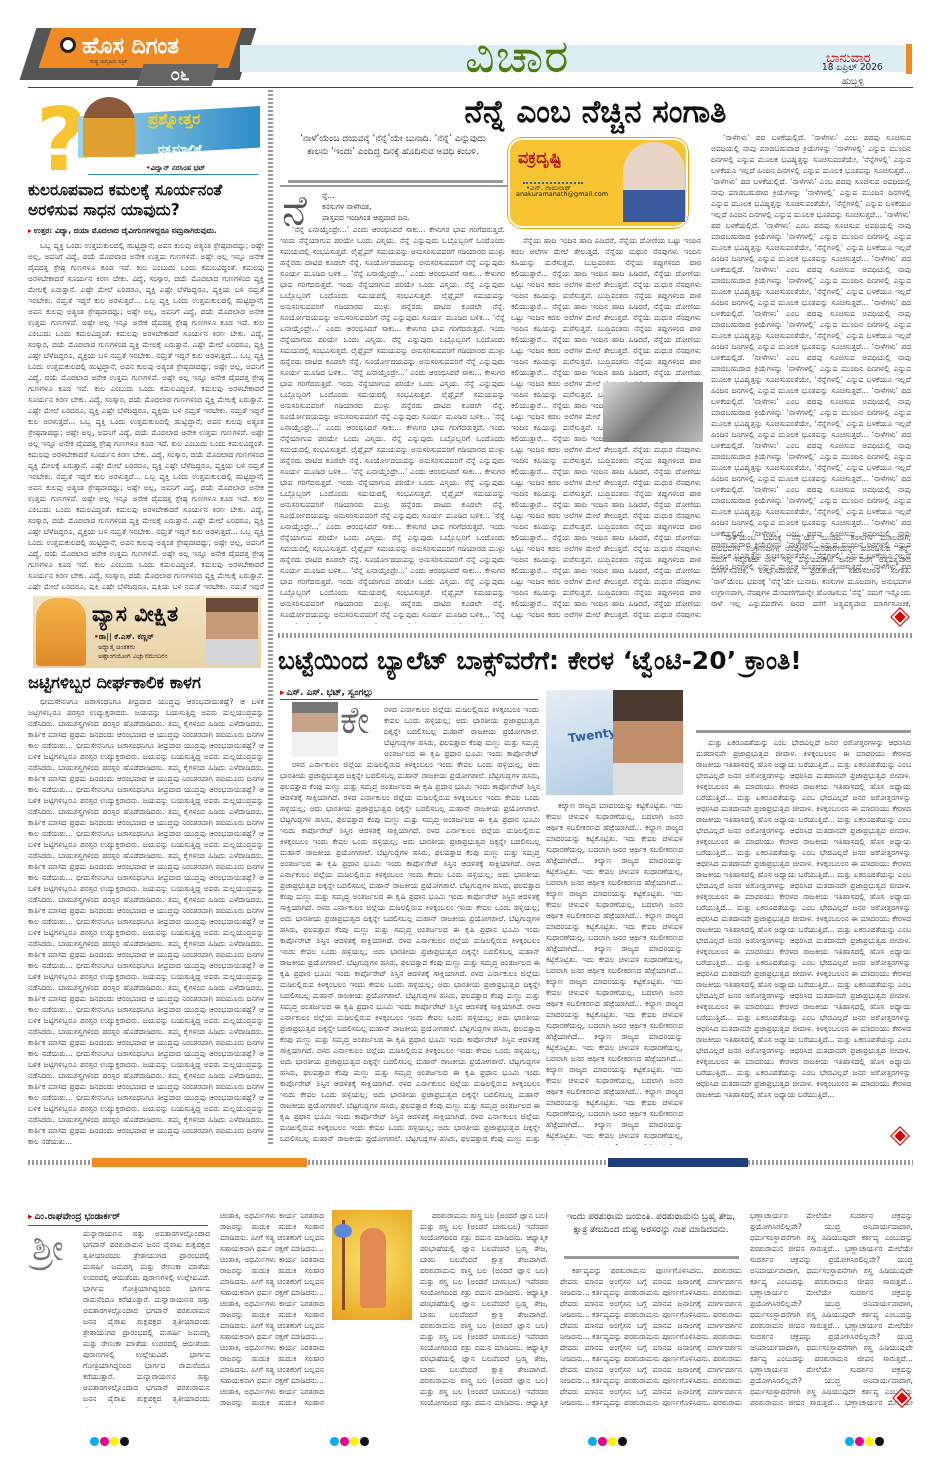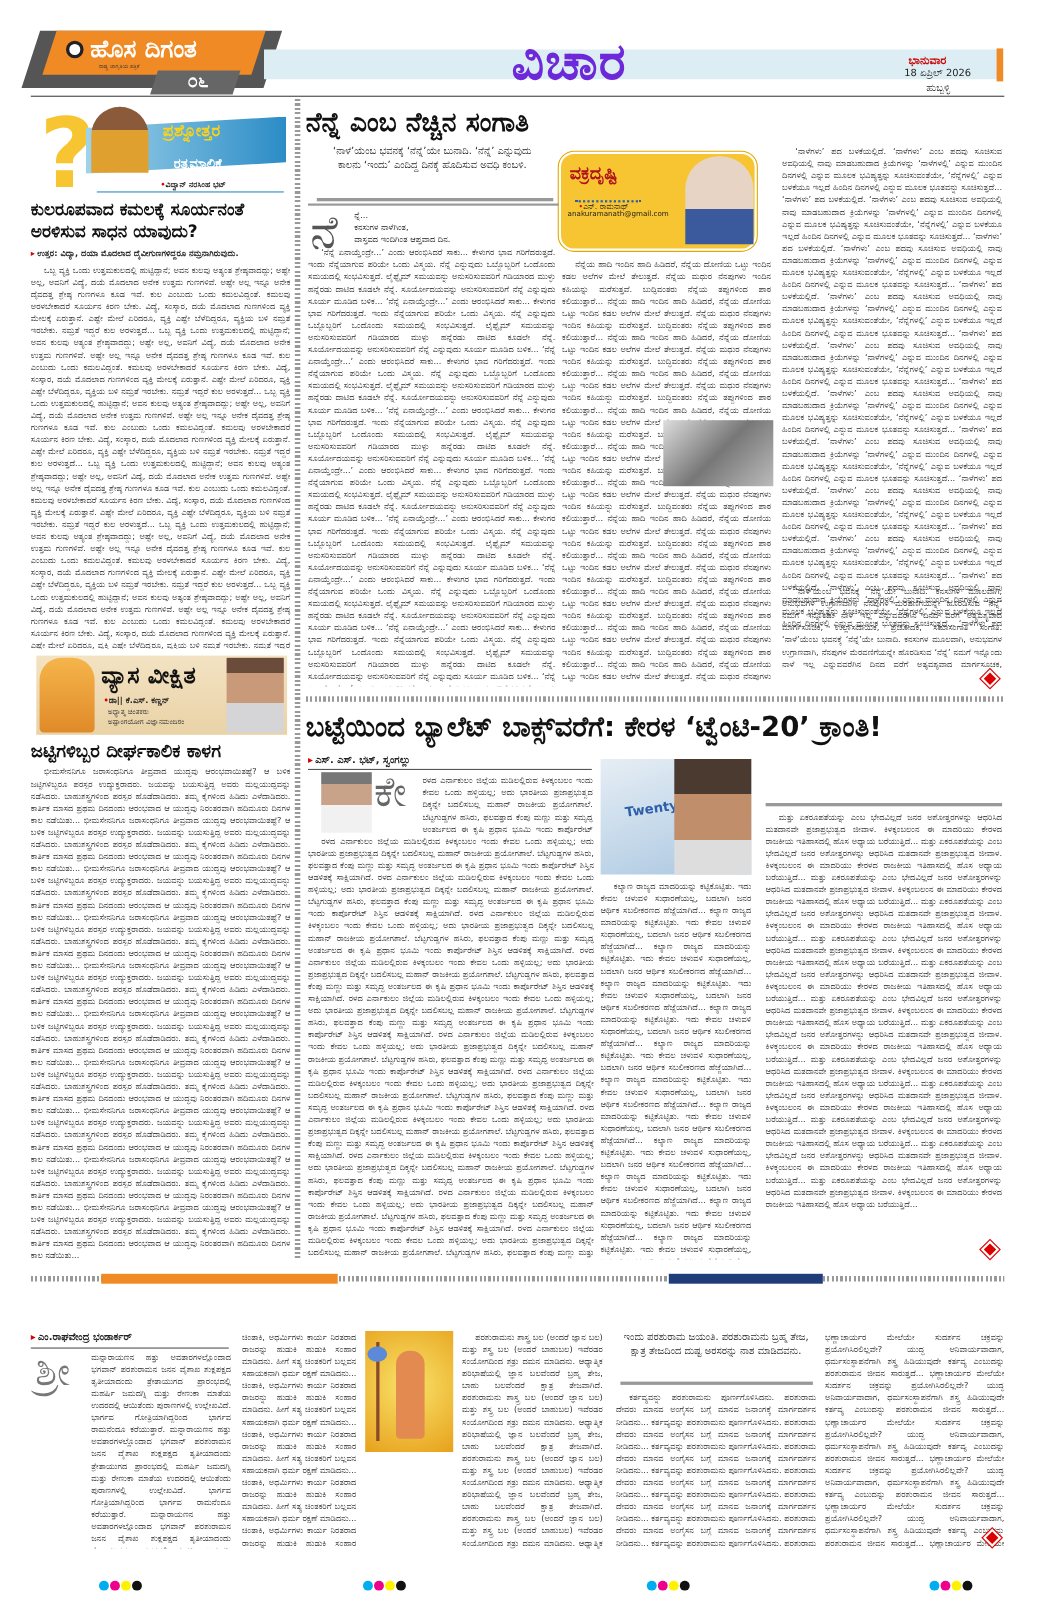--- a/index.html
+++ b/index.html
@@ -6,22 +6,22 @@
   body{width:945px;height:1460px;background:#fff;font-family:"DejaVu Sans",sans-serif;color:#222;position:relative;overflow:hidden}
   .abs{position:absolute}
   
   .brand-bg{left:28px;top:28px;width:220px;height:52px;background:#555;transform:skewX(-18deg)}
   .brand{left:45px;top:28px;width:190px;height:40px;background:#f08a24;transform:skewX(-18deg)}
   .brand-txt{left:60px;top:30px;width:170px;height:30px;color:#fff;font-weight:bold;font-size:22px;display:flex;align-items:center;gap:6px}
   .brand-tag{left:90px;top:58px;font-size:5px;color:#333}
   .page-no{left:140px;top:64px;width:75px;height:22px;background:#666;transform:skewX(-18deg)}
   .page-no-txt{left:160px;top:64px;width:40px;color:#fff;font-weight:bold;font-size:17px;text-align:center}
   .sect-band{left:240px;top:45px;width:670px;height:27px;background:#dcedf3}
-  .sect-title{left:465px;top:33px;font-size:46px;font-weight:700;line-height:46px;color:#6d28d9;letter-spacing:1px}
-  .date-day{left:826px;top:50px;font-size:10px;color:#c00;font-weight:bold}
+  .sect-title{left:465px;top:33px;font-size:46px;font-weight:400;line-height:46px;color:#4d7c0f;letter-spacing:1px}
+  .date-day{left:826px;top:50px;font-size:13px;color:#c00;font-weight:normal}
   .date-date{left:822px;top:62px;font-size:9px}
   .date-city{left:842px;top:76px;font-size:9px}
   .orange-bar{left:906px;top:44px;width:6px;height:30px;background:#f08a24}
   .topline{left:28px;top:87px;width:885px;height:1px;background:#444}
   .vsep{width:5px;background:repeating-linear-gradient(#999 0 2px,#fff 2px 4px)}
   .hsep{height:5px;background:repeating-linear-gradient(90deg,#999 0 2px,#fff 2px 4px)}
   .body-txt{font-size:7.5px;line-height:11px;color:#333;text-align:justify;overflow:hidden}
   .body-txt p{text-indent:12px}
   h1,h2{font-weight:900;color:#111}
   .img{background:#ccc}
@@ -81,22 +81,22 @@
   <div class="abs" style="left:70px;top:51px;font-size:6.5px">ಅಧ್ಯಾತ್ಮ ಚಿಂತಕರು</div>
   <div class="abs" style="left:70px;top:60px;font-size:6.5px">ಅಷ್ಟಾಂಗಯೋಗ ವಿಜ್ಞಾನಮಂದಿರಂ</div>
   <div class="abs img" style="left:178px;top:6px;width:52px;height:68px;background:linear-gradient(#6b4b3a 0 20%,#c89a7a 20% 60%,#d5d5d8 60%)"></div>
   <h2 class="abs" style="left:0;top:80px;width:236px;font-size:16.5px;line-height:22px">ಜಟ್ಟಿಗಳಿಬ್ಬರ ದೀರ್ಘಕಾಲಿಕ ಕಾಳಗ</h2>
   <div class="abs body-txt" style="left:0;top:104px;width:236px;height:448px">
       <p>ಭೀಮಸೇನನಿಗೂ ಜರಾಸಂಧನಿಗೂ ತೀವ್ರವಾದ ಯುದ್ಧವು ಆರಂಭವಾಯಿತಷ್ಟೆ? ಆ ಬಳಿಕ ಜಟ್ಟಿಗಳಿಬ್ಬರೂ ಪರಸ್ಪರ ಉದ್ಯುಕ್ತರಾದರು. ಜಯವನ್ನು ಬಯಸುತ್ತಿದ್ದ ಅವರು ಮಲ್ಲಯುದ್ಧವನ್ನು ನಡೆಸಿದರು. ಬಾಹುಶಸ್ತ್ರಗಳಿಂದ ಪರಸ್ಪರ ಹೊಡೆದಾಡಿದರು. ತಮ್ಮ ಕೈಗಳಿಂದ ಹಿಡಿದು ಎಳೆದಾಡಿದರು. ಕಾರ್ತಿಕ ಮಾಸದ ಪ್ರಥಮ ದಿನದಂದು ಆರಂಭವಾದ ಆ ಯುದ್ಧವು ನಿರಂತರವಾಗಿ ಹದಿಮೂರು ದಿನಗಳ ಕಾಲ ನಡೆಯಿತು... ಭೀಮಸೇನನಿಗೂ ಜರಾಸಂಧನಿಗೂ ತೀವ್ರವಾದ ಯುದ್ಧವು ಆರಂಭವಾಯಿತಷ್ಟೆ? ಆ ಬಳಿಕ ಜಟ್ಟಿಗಳಿಬ್ಬರೂ ಪರಸ್ಪರ ಉದ್ಯುಕ್ತರಾದರು. ಜಯವನ್ನು ಬಯಸುತ್ತಿದ್ದ ಅವರು ಮಲ್ಲಯುದ್ಧವನ್ನು ನಡೆಸಿದರು. ಬಾಹುಶಸ್ತ್ರಗಳಿಂದ ಪರಸ್ಪರ ಹೊಡೆದಾಡಿದರು. ತಮ್ಮ ಕೈಗಳಿಂದ ಹಿಡಿದು ಎಳೆದಾಡಿದರು. ಕಾರ್ತಿಕ ಮಾಸದ ಪ್ರಥಮ ದಿನದಂದು ಆರಂಭವಾದ ಆ ಯುದ್ಧವು ನಿರಂತರವಾಗಿ ಹದಿಮೂರು ದಿನಗಳ ಕಾಲ ನಡೆಯಿತು... ಭೀಮಸೇನನಿಗೂ ಜರಾಸಂಧನಿಗೂ ತೀವ್ರವಾದ ಯುದ್ಧವು ಆರಂಭವಾಯಿತಷ್ಟೆ? ಆ ಬಳಿಕ ಜಟ್ಟಿಗಳಿಬ್ಬರೂ ಪರಸ್ಪರ ಉದ್ಯುಕ್ತರಾದರು. ಜಯವನ್ನು ಬಯಸುತ್ತಿದ್ದ ಅವರು ಮಲ್ಲಯುದ್ಧವನ್ನು ನಡೆಸಿದರು. ಬಾಹುಶಸ್ತ್ರಗಳಿಂದ ಪರಸ್ಪರ ಹೊಡೆದಾಡಿದರು. ತಮ್ಮ ಕೈಗಳಿಂದ ಹಿಡಿದು ಎಳೆದಾಡಿದರು. ಕಾರ್ತಿಕ ಮಾಸದ ಪ್ರಥಮ ದಿನದಂದು ಆರಂಭವಾದ ಆ ಯುದ್ಧವು ನಿರಂತರವಾಗಿ ಹದಿಮೂರು ದಿನಗಳ ಕಾಲ ನಡೆಯಿತು... ಭೀಮಸೇನನಿಗೂ ಜರಾಸಂಧನಿಗೂ ತೀವ್ರವಾದ ಯುದ್ಧವು ಆರಂಭವಾಯಿತಷ್ಟೆ? ಆ ಬಳಿಕ ಜಟ್ಟಿಗಳಿಬ್ಬರೂ ಪರಸ್ಪರ ಉದ್ಯುಕ್ತರಾದರು. ಜಯವನ್ನು ಬಯಸುತ್ತಿದ್ದ ಅವರು ಮಲ್ಲಯುದ್ಧವನ್ನು ನಡೆಸಿದರು. ಬಾಹುಶಸ್ತ್ರಗಳಿಂದ ಪರಸ್ಪರ ಹೊಡೆದಾಡಿದರು. ತಮ್ಮ ಕೈಗಳಿಂದ ಹಿಡಿದು ಎಳೆದಾಡಿದರು. ಕಾರ್ತಿಕ ಮಾಸದ ಪ್ರಥಮ ದಿನದಂದು ಆರಂಭವಾದ ಆ ಯುದ್ಧವು ನಿರಂತರವಾಗಿ ಹದಿಮೂರು ದಿನಗಳ ಕಾಲ ನಡೆಯಿತು... ಭೀಮಸೇನನಿಗೂ ಜರಾಸಂಧನಿಗೂ ತೀವ್ರವಾದ ಯುದ್ಧವು ಆರಂಭವಾಯಿತಷ್ಟೆ? ಆ ಬಳಿಕ ಜಟ್ಟಿಗಳಿಬ್ಬರೂ ಪರಸ್ಪರ ಉದ್ಯುಕ್ತರಾದರು. ಜಯವನ್ನು ಬಯಸುತ್ತಿದ್ದ ಅವರು ಮಲ್ಲಯುದ್ಧವನ್ನು ನಡೆಸಿದರು. ಬಾಹುಶಸ್ತ್ರಗಳಿಂದ ಪರಸ್ಪರ ಹೊಡೆದಾಡಿದರು. ತಮ್ಮ ಕೈಗಳಿಂದ ಹಿಡಿದು ಎಳೆದಾಡಿದರು. ಕಾರ್ತಿಕ ಮಾಸದ ಪ್ರಥಮ ದಿನದಂದು ಆರಂಭವಾದ ಆ ಯುದ್ಧವು ನಿರಂತರವಾಗಿ ಹದಿಮೂರು ದಿನಗಳ ಕಾಲ ನಡೆಯಿತು... ಭೀಮಸೇನನಿಗೂ ಜರಾಸಂಧನಿಗೂ ತೀವ್ರವಾದ ಯುದ್ಧವು ಆರಂಭವಾಯಿತಷ್ಟೆ? ಆ ಬಳಿಕ ಜಟ್ಟಿಗಳಿಬ್ಬರೂ ಪರಸ್ಪರ ಉದ್ಯುಕ್ತರಾದರು. ಜಯವನ್ನು ಬಯಸುತ್ತಿದ್ದ ಅವರು ಮಲ್ಲಯುದ್ಧವನ್ನು ನಡೆಸಿದರು. ಬಾಹುಶಸ್ತ್ರಗಳಿಂದ ಪರಸ್ಪರ ಹೊಡೆದಾಡಿದರು. ತಮ್ಮ ಕೈಗಳಿಂದ ಹಿಡಿದು ಎಳೆದಾಡಿದರು. ಕಾರ್ತಿಕ ಮಾಸದ ಪ್ರಥಮ ದಿನದಂದು ಆರಂಭವಾದ ಆ ಯುದ್ಧವು ನಿರಂತರವಾಗಿ ಹದಿಮೂರು ದಿನಗಳ ಕಾಲ ನಡೆಯಿತು... ಭೀಮಸೇನನಿಗೂ ಜರಾಸಂಧನಿಗೂ ತೀವ್ರವಾದ ಯುದ್ಧವು ಆರಂಭವಾಯಿತಷ್ಟೆ? ಆ ಬಳಿಕ ಜಟ್ಟಿಗಳಿಬ್ಬರೂ ಪರಸ್ಪರ ಉದ್ಯುಕ್ತರಾದರು. ಜಯವನ್ನು ಬಯಸುತ್ತಿದ್ದ ಅವರು ಮಲ್ಲಯುದ್ಧವನ್ನು ನಡೆಸಿದರು. ಬಾಹುಶಸ್ತ್ರಗಳಿಂದ ಪರಸ್ಪರ ಹೊಡೆದಾಡಿದರು. ತಮ್ಮ ಕೈಗಳಿಂದ ಹಿಡಿದು ಎಳೆದಾಡಿದರು. ಕಾರ್ತಿಕ ಮಾಸದ ಪ್ರಥಮ ದಿನದಂದು ಆರಂಭವಾದ ಆ ಯುದ್ಧವು ನಿರಂತರವಾಗಿ ಹದಿಮೂರು ದಿನಗಳ ಕಾಲ ನಡೆಯಿತು... ಭೀಮಸೇನನಿಗೂ ಜರಾಸಂಧನಿಗೂ ತೀವ್ರವಾದ ಯುದ್ಧವು ಆರಂಭವಾಯಿತಷ್ಟೆ? ಆ ಬಳಿಕ ಜಟ್ಟಿಗಳಿಬ್ಬರೂ ಪರಸ್ಪರ ಉದ್ಯುಕ್ತರಾದರು. ಜಯವನ್ನು ಬಯಸುತ್ತಿದ್ದ ಅವರು ಮಲ್ಲಯುದ್ಧವನ್ನು ನಡೆಸಿದರು. ಬಾಹುಶಸ್ತ್ರಗಳಿಂದ ಪರಸ್ಪರ ಹೊಡೆದಾಡಿದರು. ತಮ್ಮ ಕೈಗಳಿಂದ ಹಿಡಿದು ಎಳೆದಾಡಿದರು. ಕಾರ್ತಿಕ ಮಾಸದ ಪ್ರಥಮ ದಿನದಂದು ಆರಂಭವಾದ ಆ ಯುದ್ಧವು ನಿರಂತರವಾಗಿ ಹದಿಮೂರು ದಿನಗಳ ಕಾಲ ನಡೆಯಿತು... ಭೀಮಸೇನನಿಗೂ ಜರಾಸಂಧನಿಗೂ ತೀವ್ರವಾದ ಯುದ್ಧವು ಆರಂಭವಾಯಿತಷ್ಟೆ? ಆ ಬಳಿಕ ಜಟ್ಟಿಗಳಿಬ್ಬರೂ ಪರಸ್ಪರ ಉದ್ಯುಕ್ತರಾದರು. ಜಯವನ್ನು ಬಯಸುತ್ತಿದ್ದ ಅವರು ಮಲ್ಲಯುದ್ಧವನ್ನು ನಡೆಸಿದರು. ಬಾಹುಶಸ್ತ್ರಗಳಿಂದ ಪರಸ್ಪರ ಹೊಡೆದಾಡಿದರು. ತಮ್ಮ ಕೈಗಳಿಂದ ಹಿಡಿದು ಎಳೆದಾಡಿದರು. ಕಾರ್ತಿಕ ಮಾಸದ ಪ್ರಥಮ ದಿನದಂದು ಆರಂಭವಾದ ಆ ಯುದ್ಧವು ನಿರಂತರವಾಗಿ ಹದಿಮೂರು ದಿನಗಳ ಕಾಲ ನಡೆಯಿತು... ಭೀಮಸೇನನಿಗೂ ಜರಾಸಂಧನಿಗೂ ತೀವ್ರವಾದ ಯುದ್ಧವು ಆರಂಭವಾಯಿತಷ್ಟೆ? ಆ ಬಳಿಕ ಜಟ್ಟಿಗಳಿಬ್ಬರೂ ಪರಸ್ಪರ ಉದ್ಯುಕ್ತರಾದರು. ಜಯವನ್ನು ಬಯಸುತ್ತಿದ್ದ ಅವರು ಮಲ್ಲಯುದ್ಧವನ್ನು ನಡೆಸಿದರು. ಬಾಹುಶಸ್ತ್ರಗಳಿಂದ ಪರಸ್ಪರ ಹೊಡೆದಾಡಿದರು. ತಮ್ಮ ಕೈಗಳಿಂದ ಹಿಡಿದು ಎಳೆದಾಡಿದರು. ಕಾರ್ತಿಕ ಮಾಸದ ಪ್ರಥಮ ದಿನದಂದು ಆರಂಭವಾದ ಆ ಯುದ್ಧವು ನಿರಂತರವಾಗಿ ಹದಿಮೂರು ದಿನಗಳ ಕಾಲ ನಡೆಯಿತು...</p>
     </div>
 </section>
 
 <section class="abs" style="left:278px;top:90px;width:635px;height:540px">
-  <h1 class="abs" style="left:0;top:2px;width:635px;font-size:24px;line-height:38px">ನೆನ್ನೆ ಎಂಬ ನೆಚ್ಚಿನ ಸಂಗಾತಿ</h1>
-  <div class="abs quote" style="left:15px;top:42px;width:200px">‘ನಾಳೆ’ಯೆಂಬ ಭವನಕ್ಕೆ ‘ನೆನ್ನೆ’ಯೇ ಬುನಾದಿ. ‘ನೆನ್ನೆ’ ಎನ್ನುವುದು ಕಾಲನು ‘ಇಂದು’ ಎಂದಿದ್ದ ದಿನಕ್ಕೆ ಹೊದಿಸುವ ಅವಧಿ ಕಂಬಳಿ.</div>
+  <h1 class="abs" style="left:0;top:2px;width:635px;text-align:center;font-size:31px;line-height:38px">ನೆನ್ನೆ ಎಂಬ ನೆಚ್ಚಿನ ಸಂಗಾತಿ</h1>
+  <div class="abs quote" style="left:15px;top:42px;width:200px">‘ನಾಳೆ’ಯೆಂಬ ದಯವನ್ಕೆ ‘ನೆನ್ನೆ’ಯೇ ಬುನಾದಿ. ‘ನೆನ್ನೆ’ ಎನ್ನುವುದು ಕಾಲನು ‘ಇಂದು’ ಎಂದಿದ್ದ ದಿನಕ್ಕೆ ಹೊದಿಸುವ ಅವಧಿ ಕಂಬಳಿ.</div>
   <div class="abs quote-rule" style="left:10px;top:90px;width:215px"></div>
   <div class="abs" style="left:230px;top:48px;width:180px;height:90px;background:#f7c531;border-radius:14px;border:2px solid #fff;outline:1px solid #e4a800"></div>
   <div class="abs" style="left:240px;top:58px;font-size:16px;font-weight:900;color:#b0121b">ವಕ್ರದೃಷ್ಟಿ</div>
   <div class="abs" style="left:248px;top:94px;font-size:7px;font-weight:normal"><span style="color:#d00">•</span><span>ಎನ್. ರಾಮನಾಥ್</span></div>
   <div class="abs" style="left:245px;top:92px;width:60px;border-top:2px dotted #2b5fa8"></div>
   <div class="abs" style="left:238px;top:100px;font-size:6.5px">anakuramanath@gmail.com</div>
   <div class="abs img" style="left:345px;top:52px;width:62px;height:80px;border-radius:30px 30px 0 0;background:linear-gradient(#e8d4c4 0 60%,#3b5a9e 60%)"></div>
 
   <div class="abs" style="left:2px;top:95px;width:228px;height:2px;background:#999"></div>
   <div class="abs" style="left:4px;top:100px;font-size:42px;line-height:42px;color:#555">ನೆ</div>

